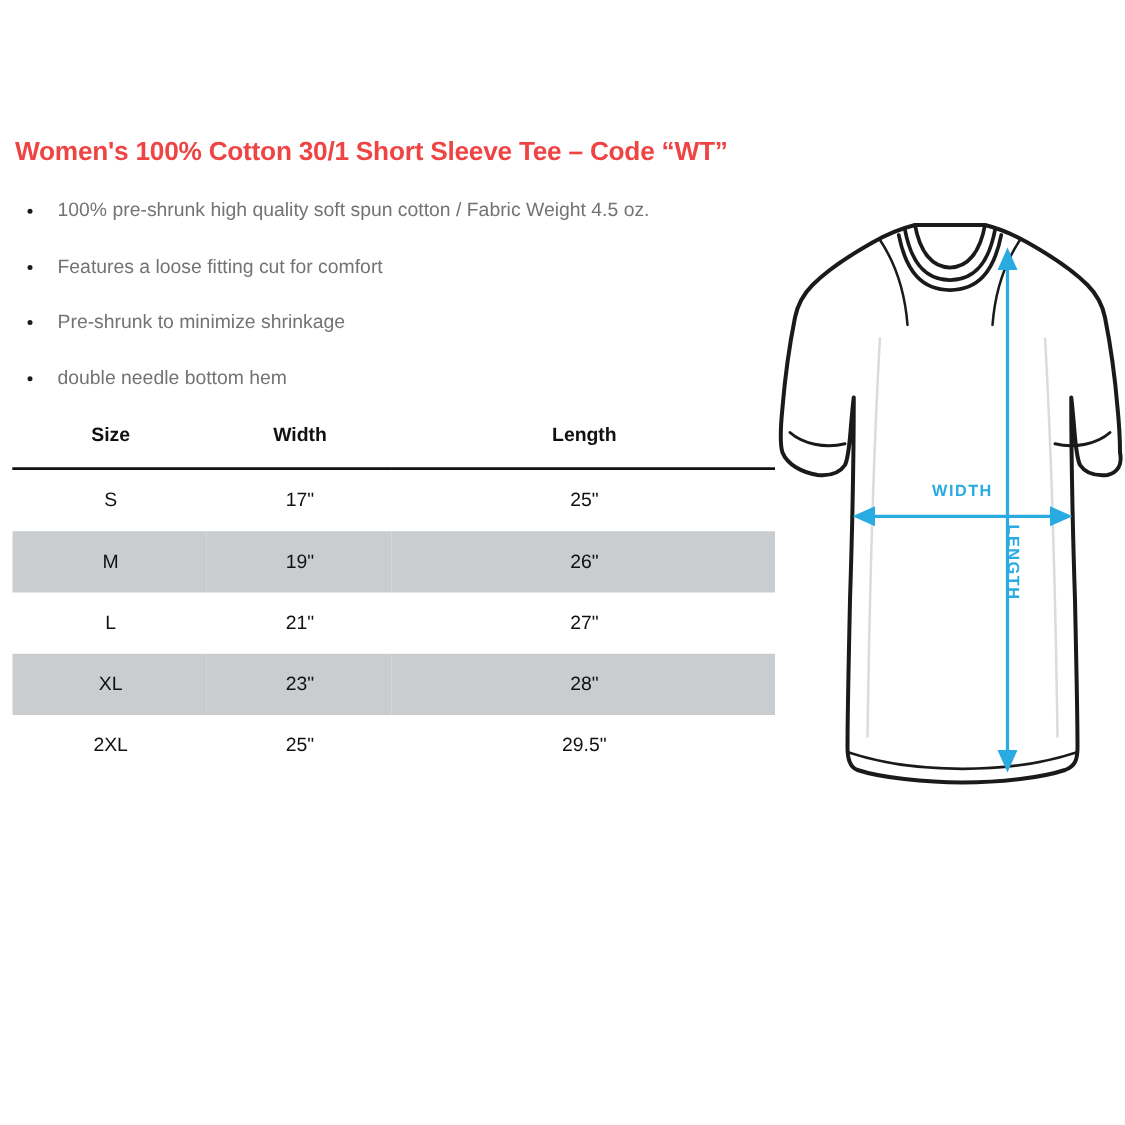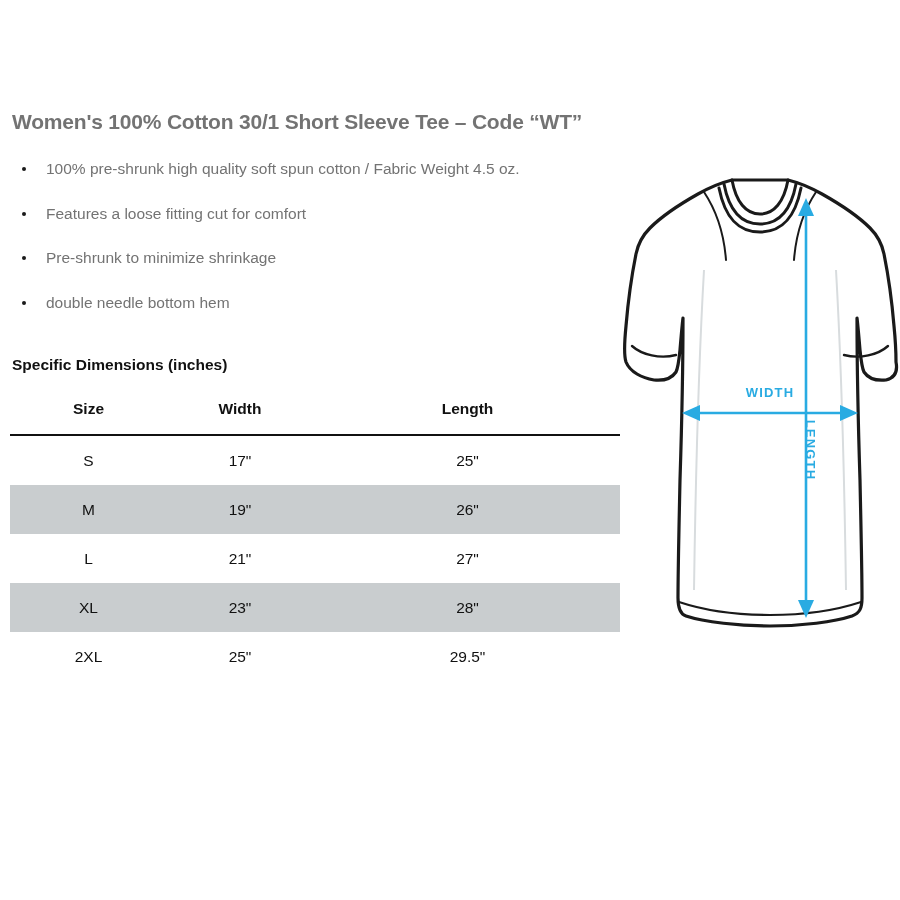--- a/index.html
+++ b/index.html
@@ -26,21 +26,21 @@
     position: absolute;
     left: 10px;
     top: 110px;
     width: 620px;
   }
 
   .doc-title {
     font-size: 21px;
     font-weight: bold;
     letter-spacing: -0.2px;
-    color: #737373;
+    color: #ef4444;
     margin: 0 0 26px 2px;
     white-space: nowrap;
   }
 
   .features {
     list-style: none;
     margin: 0 0 0 0;
     padding: 0;
   }
   .features li {
@@ -147,21 +147,20 @@
       <li>
         <span class="bullet"></span>
         <span>Pre-shrunk to minimize shrinkage</span>
       </li>
       <li>
         <span class="bullet"></span>
         <span>double needle bottom hem</span>
       </li>
     </ul>
 
-    <div class="dims-heading">Specific Dimensions (inches)</div>
 
     <table class="size-table">
       <colgroup>
         <col class="c-size">
         <col class="c-width">
         <col class="c-length">
       </colgroup>
       <thead>
         <tr>
           <th class="cell-size">Size</th>

